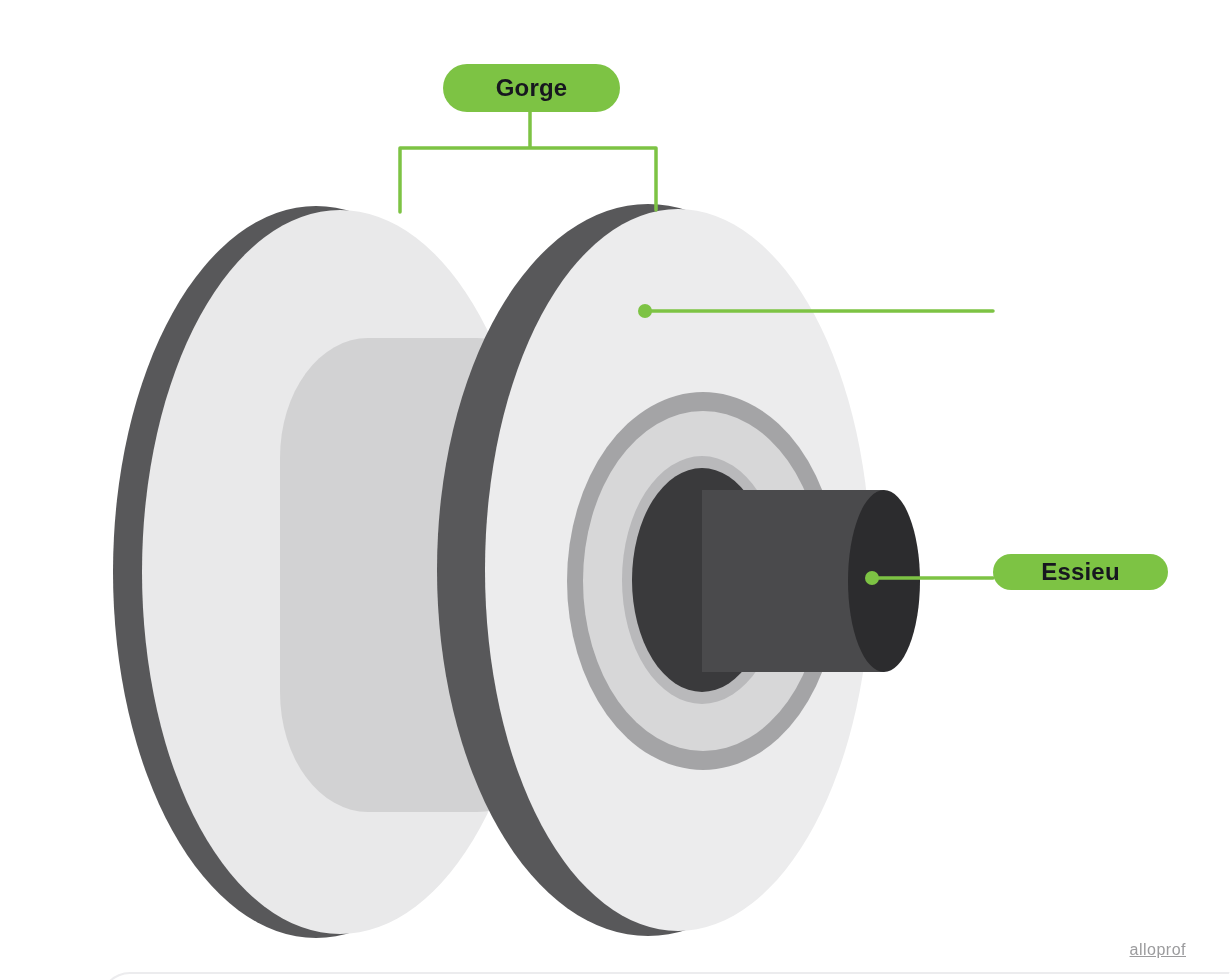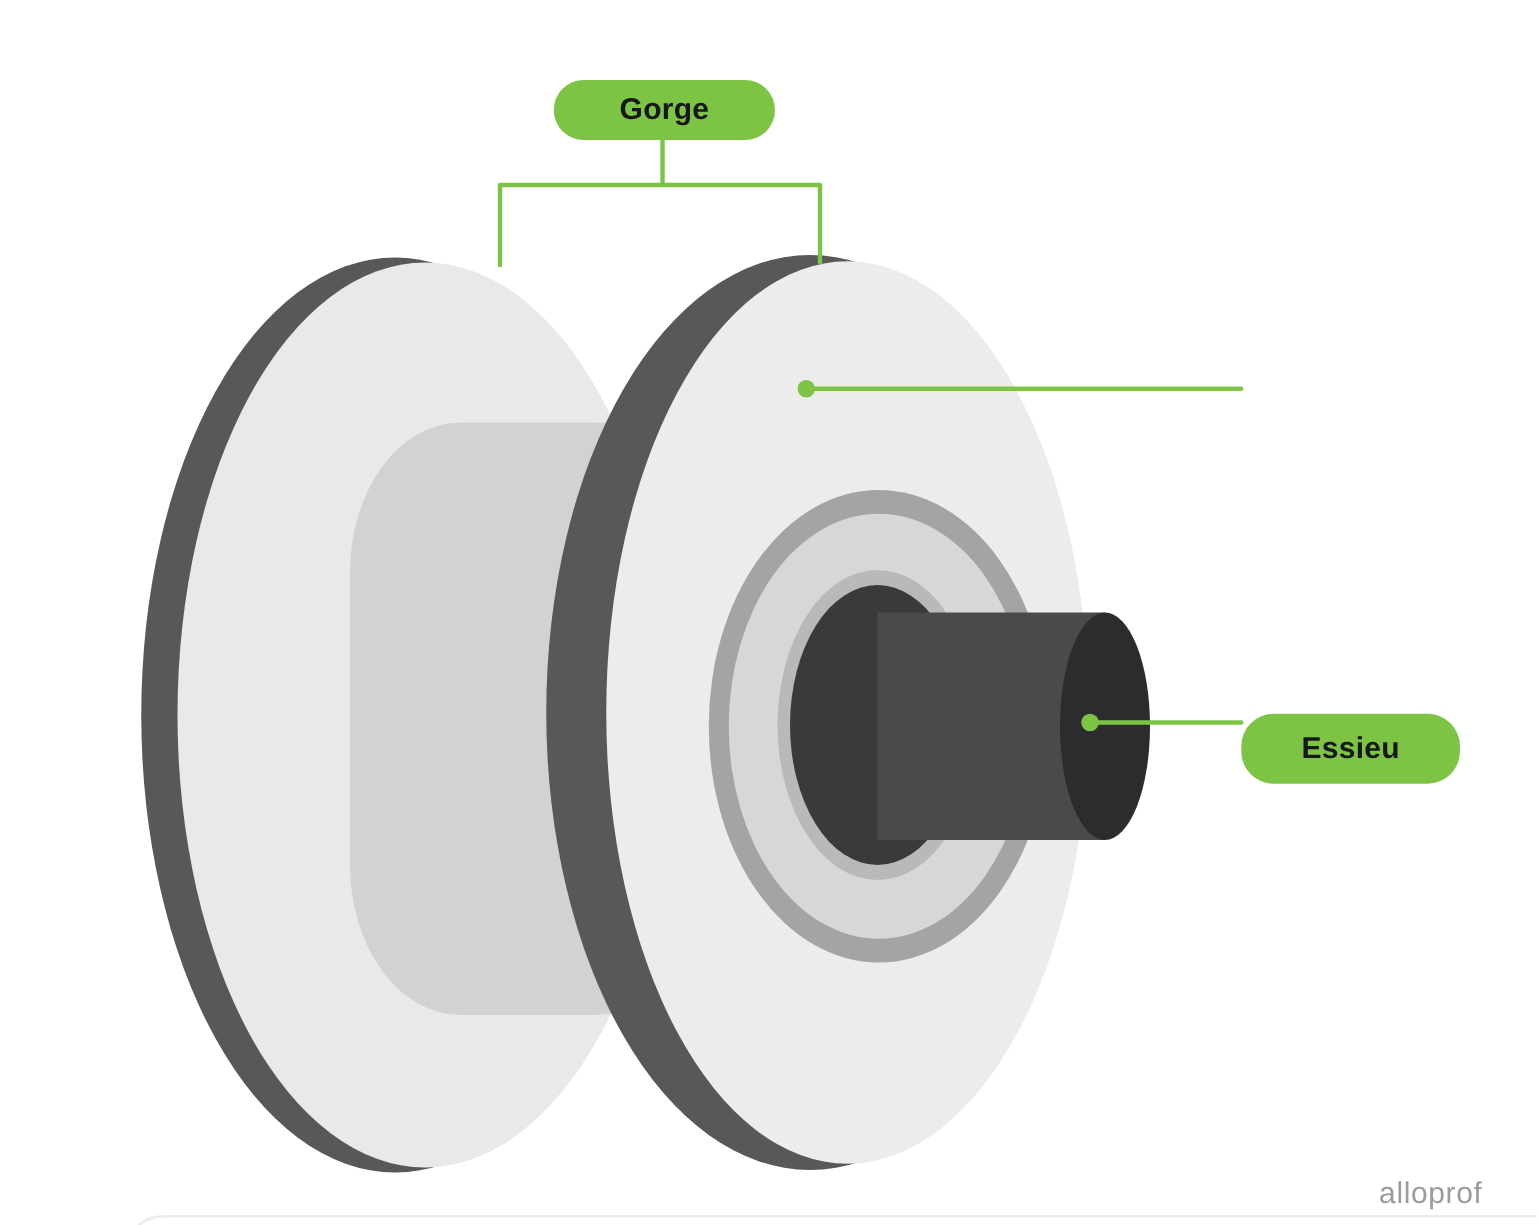--- a/index.html
+++ b/index.html
@@ -41,29 +41,30 @@
     background:var(--accent-green);
     border-radius:26px;
     color:var(--label-text);
     font-weight:700;
     font-size:24px;
     letter-spacing:0.2px;
     box-sizing:border-box;
   }
   .pill-gorge{ left:443px; top:64px;  width:177px; height:48px; }
   .pill-roue{  left:993px; top:288px; width:175px; height:48px; }
-  .pill-essieu{left:993px; top:571px; width:175px; height:56px; }
+  .pill-essieu{left:993px; top:554px; width:175px; height:36px; }
   .watermark{
     position:absolute;
     right:44px;
     top:941px;
-    font-size:24px;
+    font-size:16px;
     font-weight:500;
     color:var(--watermark-color);
     letter-spacing:0.5px;
+    text-decoration:underline;
   }
   .bottom-card-edge{
     position:absolute;
     left:100px;
     top:972px;
     width:1200px;
     height:40px;
     border:2px solid var(--card-border);
     border-bottom:none;
     border-radius:30px 30px 0 0;

